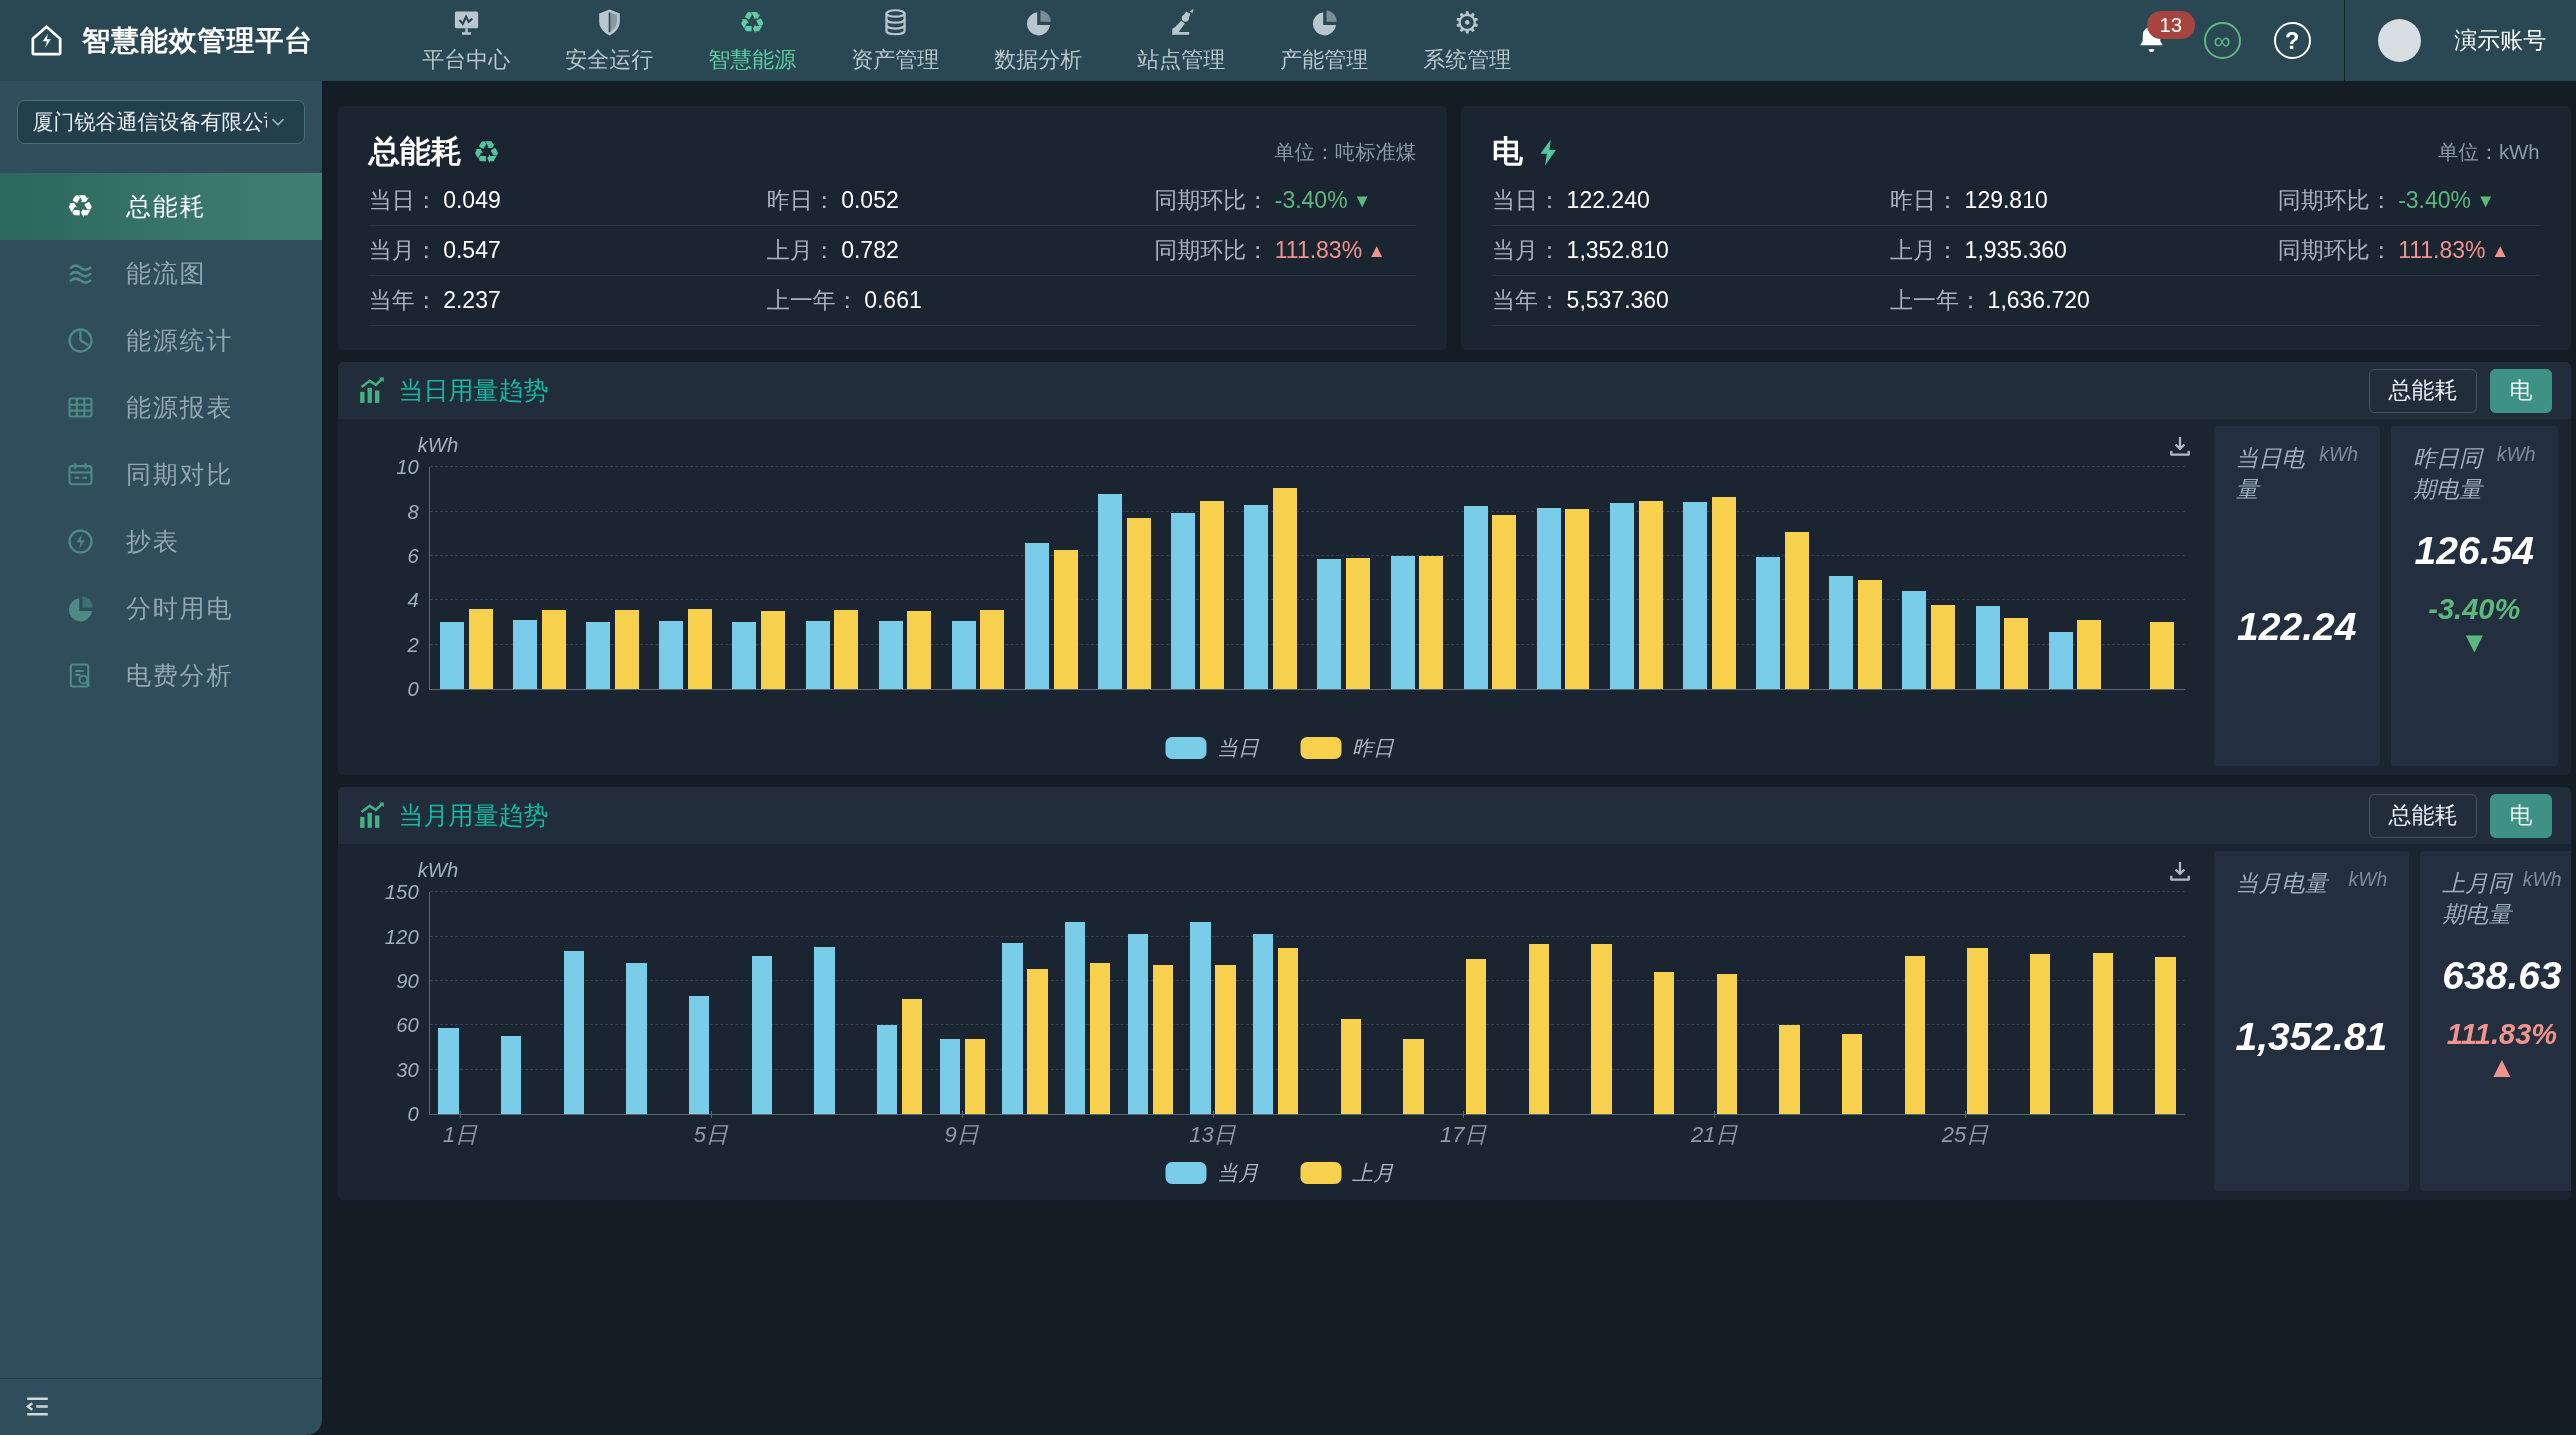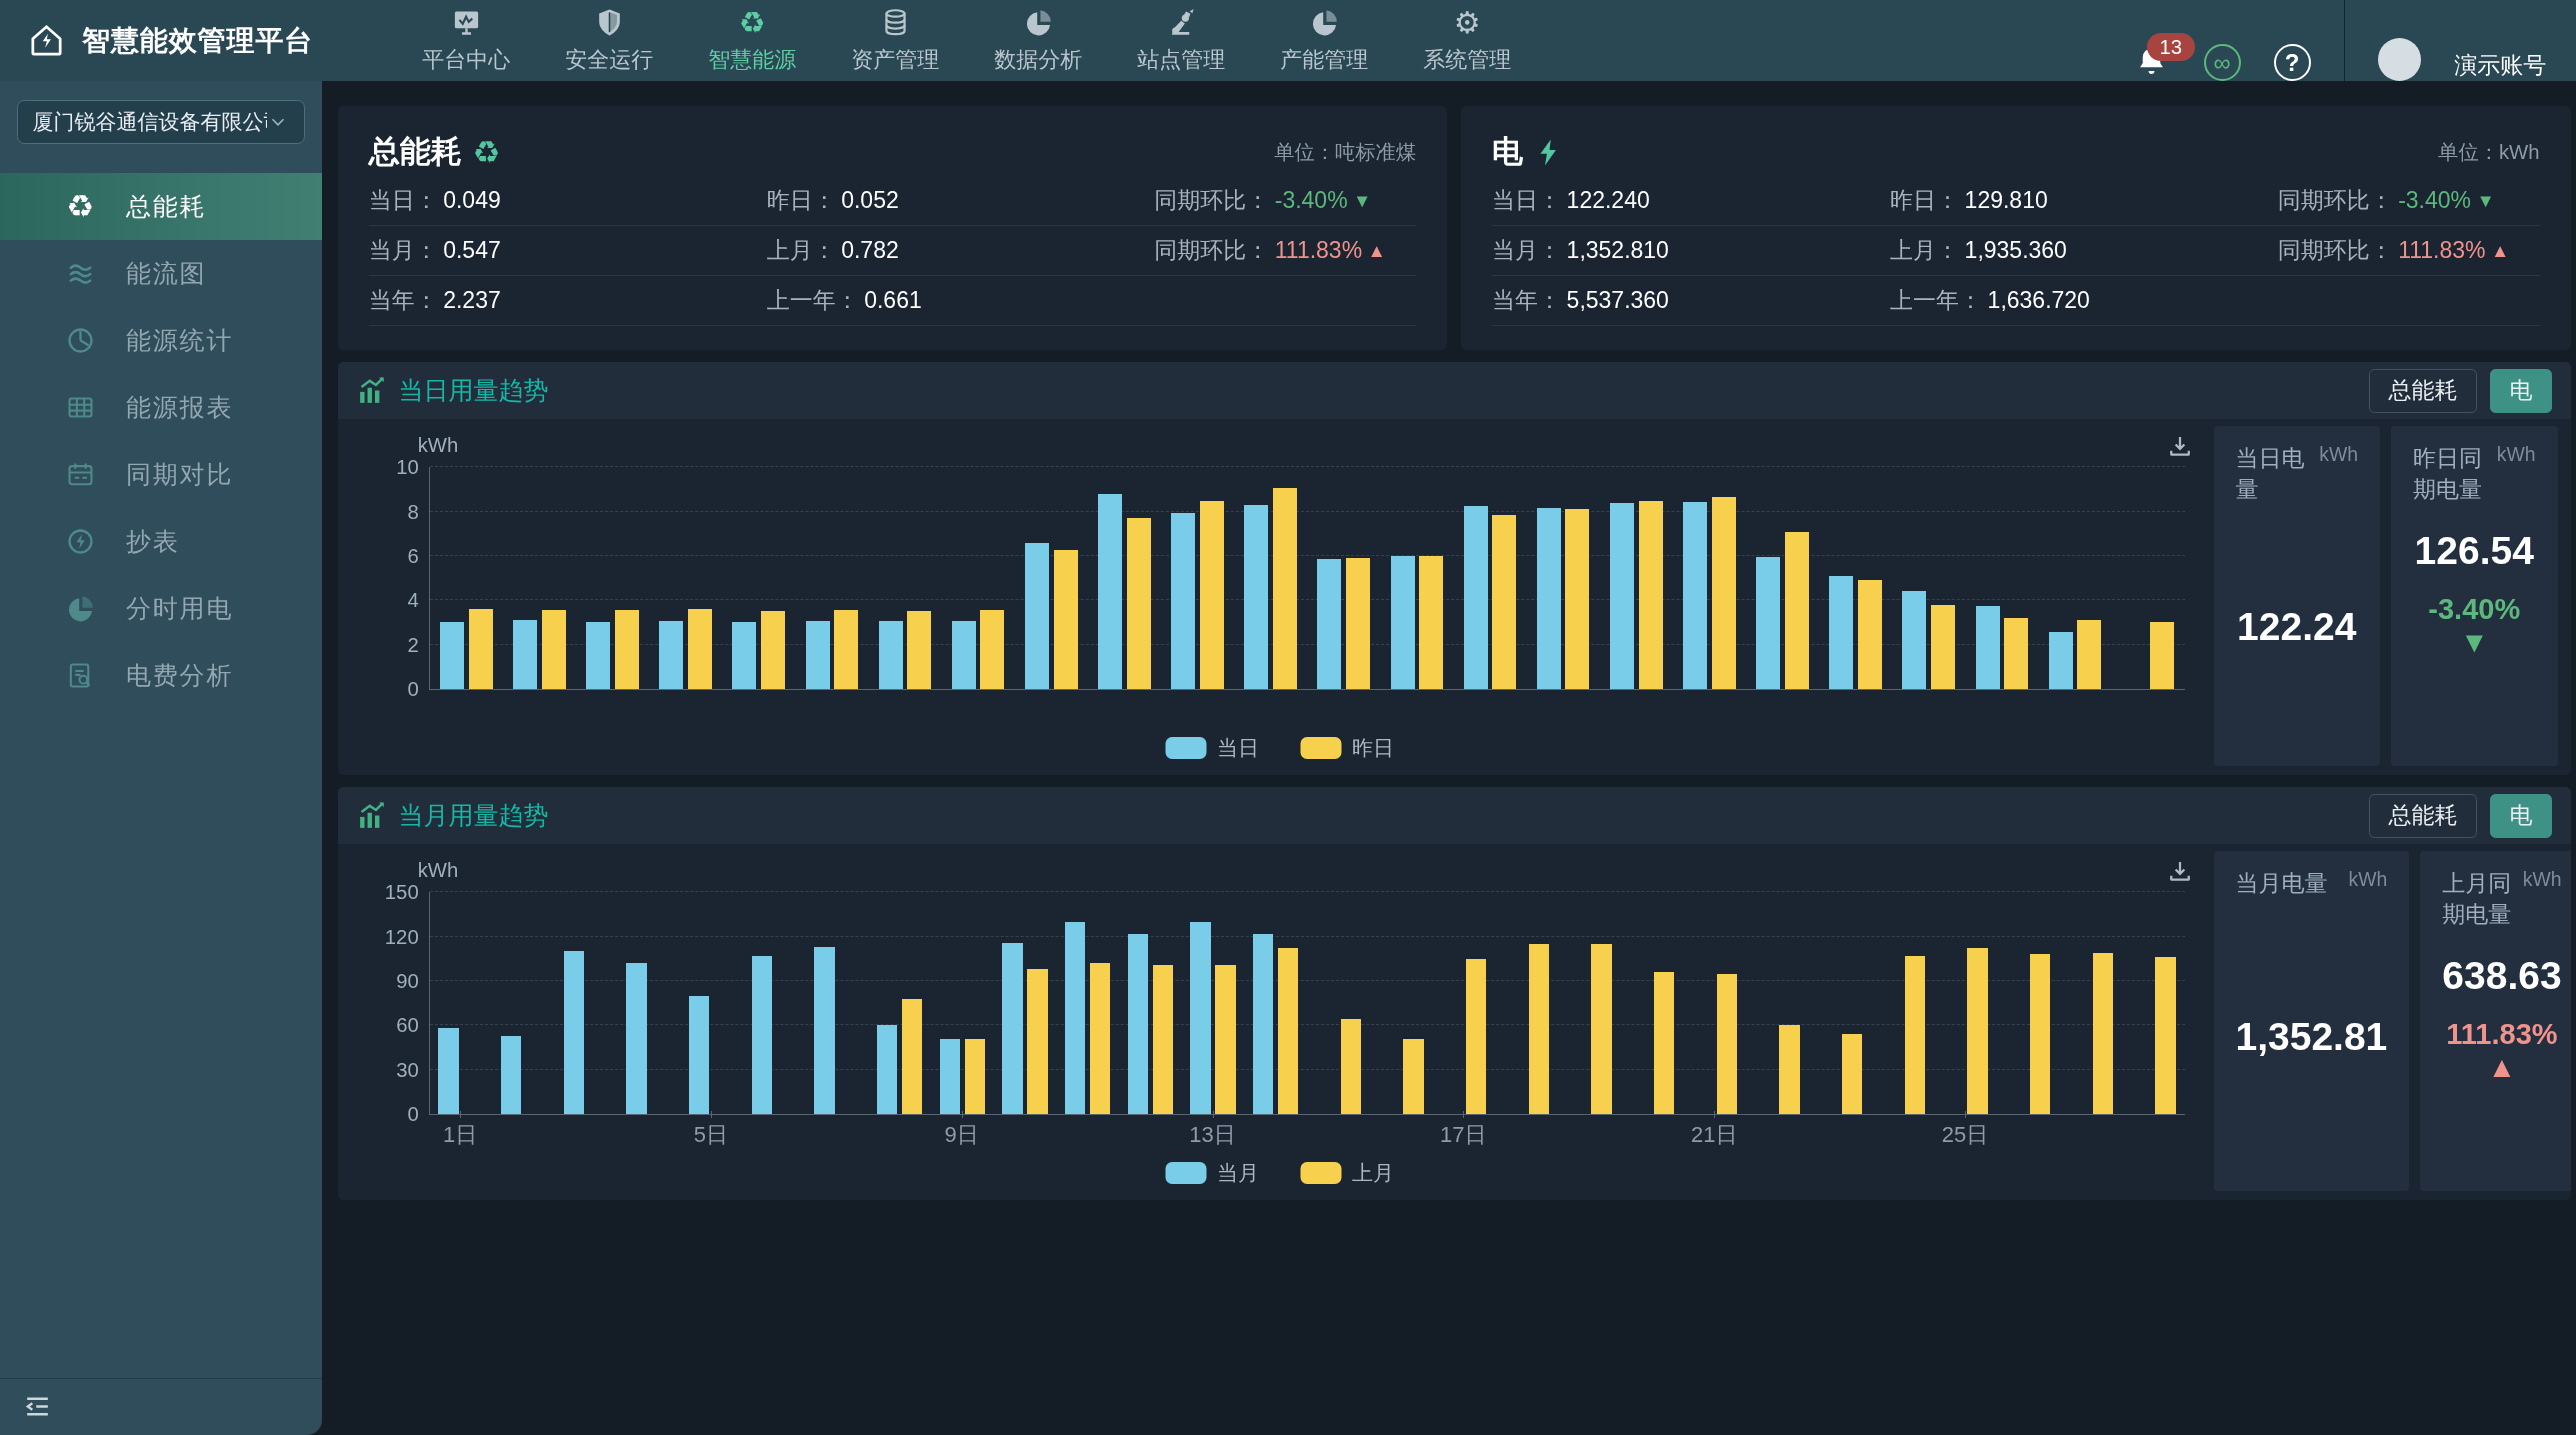--- a/index.html
+++ b/index.html
@@ -11,21 +11,21 @@
   .logo { display:flex; align-items:center; gap:15px; }
   .logo svg { width:41px; height:41px; }
   .app-title { font-size:28px; font-weight:bold; color:#fff; letter-spacing:0.9px; }
   .nav-menu { display:flex; margin-left:109px; gap:55px; }
   .nav-item { display:flex; flex-direction:column; align-items:center; gap:5.5px; cursor:pointer; color:#b9c6cd; }
   .nav-item .nav-ico { width:33px; height:33px; display:flex; align-items:center; justify-content:center; }
   .nav-item .nav-ico svg { width:31px; height:31px; }
   .nav-item .glyph { font-size:30px; line-height:31px; }
   .nav-label { font-size:22px; }
   .nav-item.active { color:#5ecda4; }
-  .nav-right { margin-left:auto; display:flex; align-items:flex-end; gap:33px; height:100%; }
+  .nav-right { margin-left:auto; display:flex; align-items:center; gap:33px; height:100%; }
   .bell-wrap { position:relative; width:37px; height:37px; color:#fff; }
   .bell-wrap svg { width:35px; height:35px; }
   .badge { position:absolute; top:-11px; left:13px; background:#a84440; color:#fff; font-size:20.3px;
     border-radius:16.6px; padding:1.8px 13px; line-height:24px; }
   .ring-icon { width:37px; height:37px; border:2.8px solid #5cb87c; border-radius:50%; color:#5cb87c;
     font-size:24px; display:flex; align-items:center; justify-content:center; }
   .help-icon { width:37px; height:37px; border:2.8px solid #fff; border-radius:50%; color:#fff;
     font-size:24px; font-weight:bold; display:flex; align-items:center; justify-content:center; }
   .nav-divider { width:1.8px; height:100%; background:#15232b; }
   .avatar { width:43px; height:43px; border-radius:50%; background:#d7dee3; }
@@ -84,21 +84,21 @@
   
   .panel { background:#1b2531; border-radius:5.5px; margin-top:12px; height:413px; display:flex; flex-direction:column; overflow:hidden; }
   .panel-head { height:57px; background:#212d3a; display:flex; align-items:center; padding:0 18.5px; }
   .panel-head .p-ico { width:33px; height:33px; color:#43b183; margin-right:9.2px; }
   .panel-head .p-ico svg { width:33px; height:33px; }
   .panel-title { font-size:25px; color:#14b8a6; }
   .panel-btns { margin-left:auto; display:flex; gap:13px; }
   .pbtn { height:44px; padding:0 18.5px; border:1.8px solid #465261; border-radius:5.5px; background:transparent;
     color:#e9eef2; font-size:23px; display:flex; align-items:center; cursor:pointer; }
   .pbtn.active { background:#3d9285; border-color:#3d9285; }
-  .panel-body { flex:1; display:flex; padding:7.4px 13px 9.2px 13px; gap:5px; }
+  .panel-body { flex:1; display:flex; padding:7.4px 13px 9.2px 13px; gap:5px;font-style:italic; }
   .chart-area { flex:1; position:relative; }
   .unit-label { position:absolute; top:7.4px; left:67px; font-size:20.3px; color:#9fb0bd; }
   .dl-btn { position:absolute; top:5.5px; right:13px; width:31px; height:31px; color:#aebbc6; cursor:pointer; }
   .dl-btn svg { width:30px; height:30px; }
   .plot { position:absolute; left:78px; right:24px; top:41px; bottom:76px;
     border-left:1.8px solid #596672; border-bottom:1.8px solid #596672; }
   .gridline { position:absolute; left:0; right:0; border-top:1.8px dashed #36424f; }
   .ytick { position:absolute; right:calc(100% + 11px); font-size:20.3px; color:#9fb0bd; transform:translateY(50%); }
   .bars { position:absolute; left:0; right:0; top:0; bottom:0; display:flex; align-items:flex-end; }
   .bar-group { flex:1; display:flex; justify-content:center; align-items:flex-end; gap:4.6px; height:100%; }

